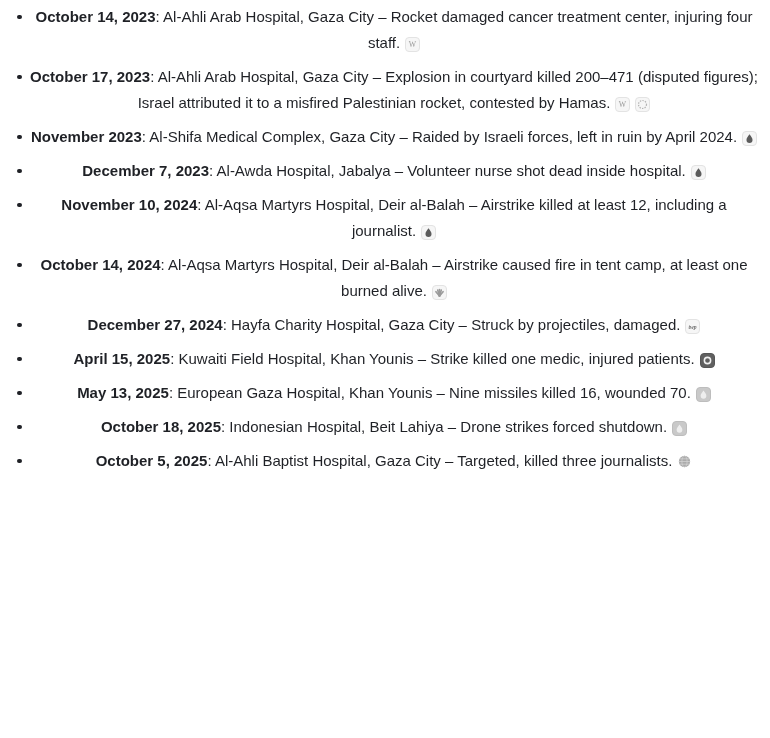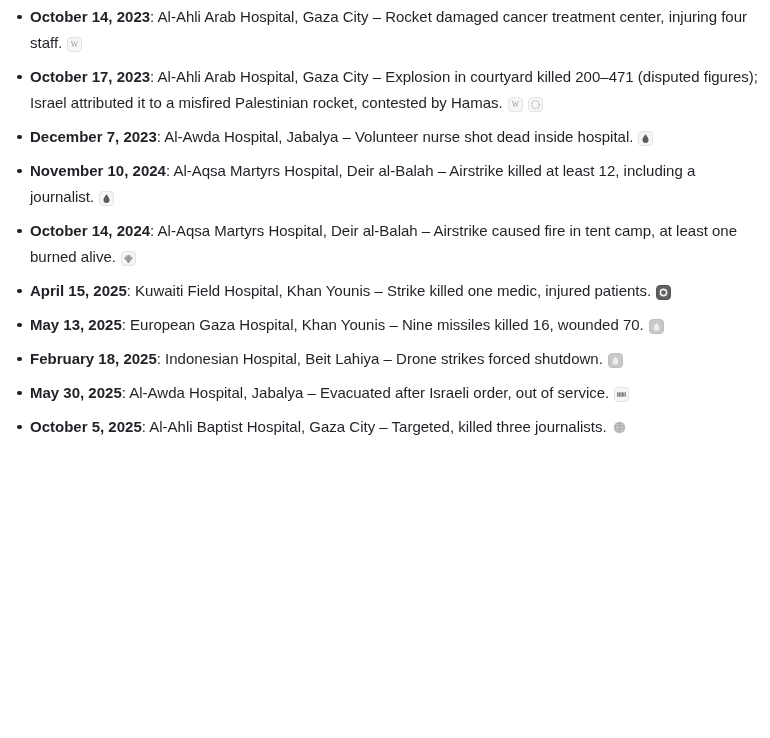--- a/index.html
+++ b/index.html
@@ -16,20 +16,21 @@
     line-height: 26px;
     color: #1f2126;
     -webkit-font-smoothing: antialiased;
     padding-top: 4px;
     box-sizing: border-box;
   }
   ul.event-list {
     margin: 0;
     padding: 0 12px 0 30px;
     list-style: none;
+    text-align: center;
   }
   ul.event-list > li {
     position: relative;
     margin: 0 0 8px 0;
   }
   ul.event-list > li::before {
     content: "";
     position: absolute;
     left: -13px;
     top: 10.5px;
@@ -71,20 +72,25 @@
         </span></li>
       <li><span class="date">October 17, 2023</span><span class="desc">: Al-Ahli Arab Hospital, Gaza City – Explosion in courtyard killed 200–471 (disputed figures); Israel attributed it to a misfired Palestinian rocket, contested by Hamas.</span><span class="chip ">
           <svg width="13" height="13" viewBox="0 0 15 15" xmlns="http://www.w3.org/2000/svg">
             <text x="7.5" y="10.5" text-anchor="middle" font-family="Liberation Serif, serif" font-size="9" fill="#9b9b9b">W</text>
           </svg>
         </span><span class="chip ">
           <svg width="13" height="13" viewBox="0 0 15 15" xmlns="http://www.w3.org/2000/svg">
             <circle cx="7.5" cy="7.5" r="4.6" fill="none" stroke="#b4b4b4" stroke-width="1.4" stroke-dasharray="1.6 1.4"></circle>
           </svg>
         </span></li>
+      <li><span class="date">November 2023</span><span class="desc">: Al-Shifa Medical Complex, Gaza City – Raided by Israeli forces, left in ruin by April 2024.</span><span class="chip ">
+          <svg width="13" height="13" viewBox="0 0 15 15" xmlns="http://www.w3.org/2000/svg">
+            <path d="M7.5 2.6 C9.3 5.1 11 6.8 11 9.1 a3.5 3.5 0 0 1 -7 0 C4 6.8 5.7 5.1 7.5 2.6 Z" fill="#5c5c5c"></path>
+          </svg>
+        </span></li>
       <li><span class="date">December 7, 2023</span><span class="desc">: Al-Awda Hospital, Jabalya – Volunteer nurse shot dead inside hospital.</span><span class="chip ">
           <svg width="13" height="13" viewBox="0 0 15 15" xmlns="http://www.w3.org/2000/svg">
             <path d="M7.5 2.6 C9.3 5.1 11 6.8 11 9.1 a3.5 3.5 0 0 1 -7 0 C4 6.8 5.7 5.1 7.5 2.6 Z" fill="#5c5c5c"></path>
           </svg>
         </span></li>
       <li><span class="date">November 10, 2024</span><span class="desc">: Al-Aqsa Martyrs Hospital, Deir al-Balah – Airstrike killed at least 12, including a journalist.</span><span class="chip ">
           <svg width="13" height="13" viewBox="0 0 15 15" xmlns="http://www.w3.org/2000/svg">
             <path d="M7.5 2.6 C9.3 5.1 11 6.8 11 9.1 a3.5 3.5 0 0 1 -7 0 C4 6.8 5.7 5.1 7.5 2.6 Z" fill="#5c5c5c"></path>
           </svg>
         </span></li>
@@ -92,45 +98,38 @@
           <svg width="13" height="13" viewBox="0 0 15 15" xmlns="http://www.w3.org/2000/svg">
             <g stroke="#9a9a9a" stroke-width="1.9" stroke-linecap="round">
               <line x1="7.5" y1="11.5" x2="3.4" y2="6.6"></line>
               <line x1="7.5" y1="11.5" x2="5.4" y2="4.6"></line>
               <line x1="7.5" y1="11.5" x2="7.5" y2="4"></line>
               <line x1="7.5" y1="11.5" x2="9.6" y2="4.6"></line>
               <line x1="7.5" y1="11.5" x2="11.6" y2="6.6"></line>
             </g>
           </svg>
         </span></li>
+      <li><span class="date">December 27, 2024</span><span class="desc">: Hayfa Charity Hospital, Gaza City – Struck by projectiles, damaged.</span><span class="chip ">
+          <svg width="13" height="13" viewBox="0 0 15 15" xmlns="http://www.w3.org/2000/svg">
+            <text x="7.5" y="10.5" text-anchor="middle" font-family="Liberation Serif, serif" font-style="italic" font-weight="bold" font-size="6.5" fill="#6f6f6f">twp</text>
+          </svg>
+        </span></li>
       <li><span class="date">April 15, 2025</span><span class="desc">: Kuwaiti Field Hospital, Khan Younis – Strike killed one medic, injured patients.</span><span class="chip dark">
           <svg width="13" height="13" viewBox="0 0 15 15" xmlns="http://www.w3.org/2000/svg">
             <circle cx="7.5" cy="7.5" r="3.6" fill="none" stroke="#f2f2f2" stroke-width="1.8"></circle>
           </svg>
         </span></li>
       <li><span class="date">May 13, 2025</span><span class="desc">: European Gaza Hospital, Khan Younis – Nine missiles killed 16, wounded 70.</span><span class="chip mid">
           <svg width="13" height="13" viewBox="0 0 15 15" xmlns="http://www.w3.org/2000/svg">
             <path d="M7.5 2.8 C9.2 5.2 10.8 6.9 10.8 9 a3.3 3.3 0 0 1 -6.6 0 C4.2 6.9 5.8 5.2 7.5 2.8 Z" fill="#eeeeee"></path>
           </svg>
         </span></li>
-      <li><span class="date">February 18, 2025</span><span class="desc">: Indonesian Hospital, Beit Lahiya – Drone strikes forced shutdown.</span><span class="chip mid">
+      <li><span class="date">October 18, 2025</span><span class="desc">: Indonesian Hospital, Beit Lahiya – Drone strikes forced shutdown.</span><span class="chip mid">
           <svg width="13" height="13" viewBox="0 0 15 15" xmlns="http://www.w3.org/2000/svg">
             <path d="M7.5 2.8 C9.2 5.2 10.8 6.9 10.8 9 a3.3 3.3 0 0 1 -6.6 0 C4.2 6.9 5.8 5.2 7.5 2.8 Z" fill="#eeeeee"></path>
-          </svg>
-        </span></li>
-      <li><span class="date">May 30, 2025</span><span class="desc">: Al-Awda Hospital, Jabalya – Evacuated after Israeli order, out of service.</span><span class="chip ">
-          <svg width="13" height="13" viewBox="0 0 15 15" xmlns="http://www.w3.org/2000/svg">
-            <g stroke="#5f5f5f">
-              <line x1="3" y1="5" x2="3" y2="10" stroke-width="1"></line>
-              <line x1="4.8" y1="5" x2="4.8" y2="10" stroke-width="1.4"></line>
-              <line x1="6.6" y1="5" x2="6.6" y2="10" stroke-width="0.9"></line>
-              <line x1="8.3" y1="5" x2="8.3" y2="10" stroke-width="1.4"></line>
-              <line x1="10" y1="5" x2="10" y2="10" stroke-width="0.9"></line>
-              <line x1="11.8" y1="5" x2="11.8" y2="10" stroke-width="1.2"></line>
-            </g>
           </svg>
         </span></li>
       <li><span class="date">October 5, 2025</span><span class="desc">: Al-Ahli Baptist Hospital, Gaza City – Targeted, killed three journalists.</span><span class="chip plain">
           <svg width="15" height="15" viewBox="0 0 15 15" xmlns="http://www.w3.org/2000/svg">
             <circle cx="7.5" cy="7.5" r="6.5" fill="#ababab"></circle>
             <g fill="none" stroke="#d6d6d6" stroke-width="0.8">
               <ellipse cx="7.5" cy="7.5" rx="3" ry="6.3"></ellipse>
               <line x1="1.2" y1="7.5" x2="13.8" y2="7.5"></line>
               <line x1="2" y1="4.4" x2="13" y2="4.4"></line>
               <line x1="2" y1="10.6" x2="13" y2="10.6"></line>

